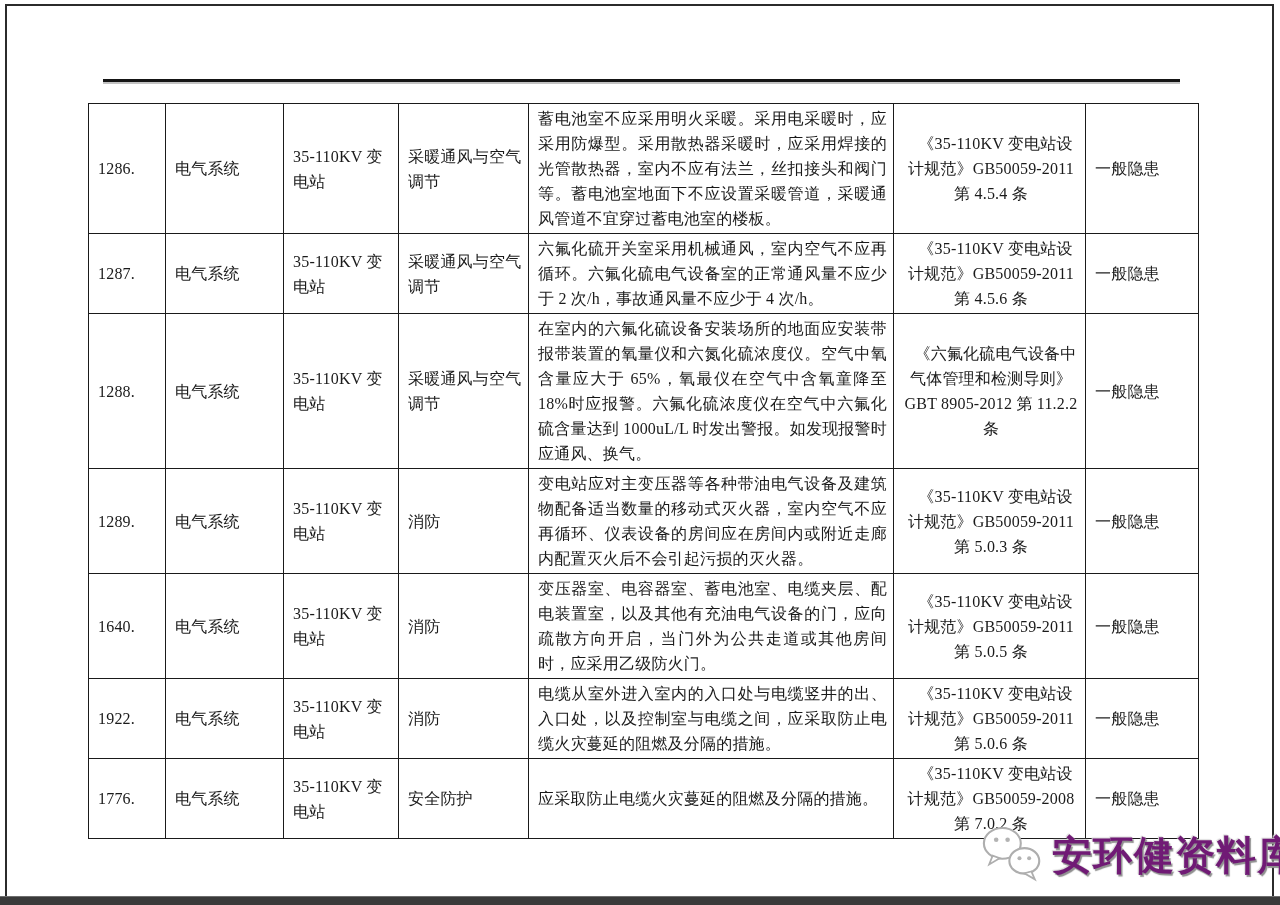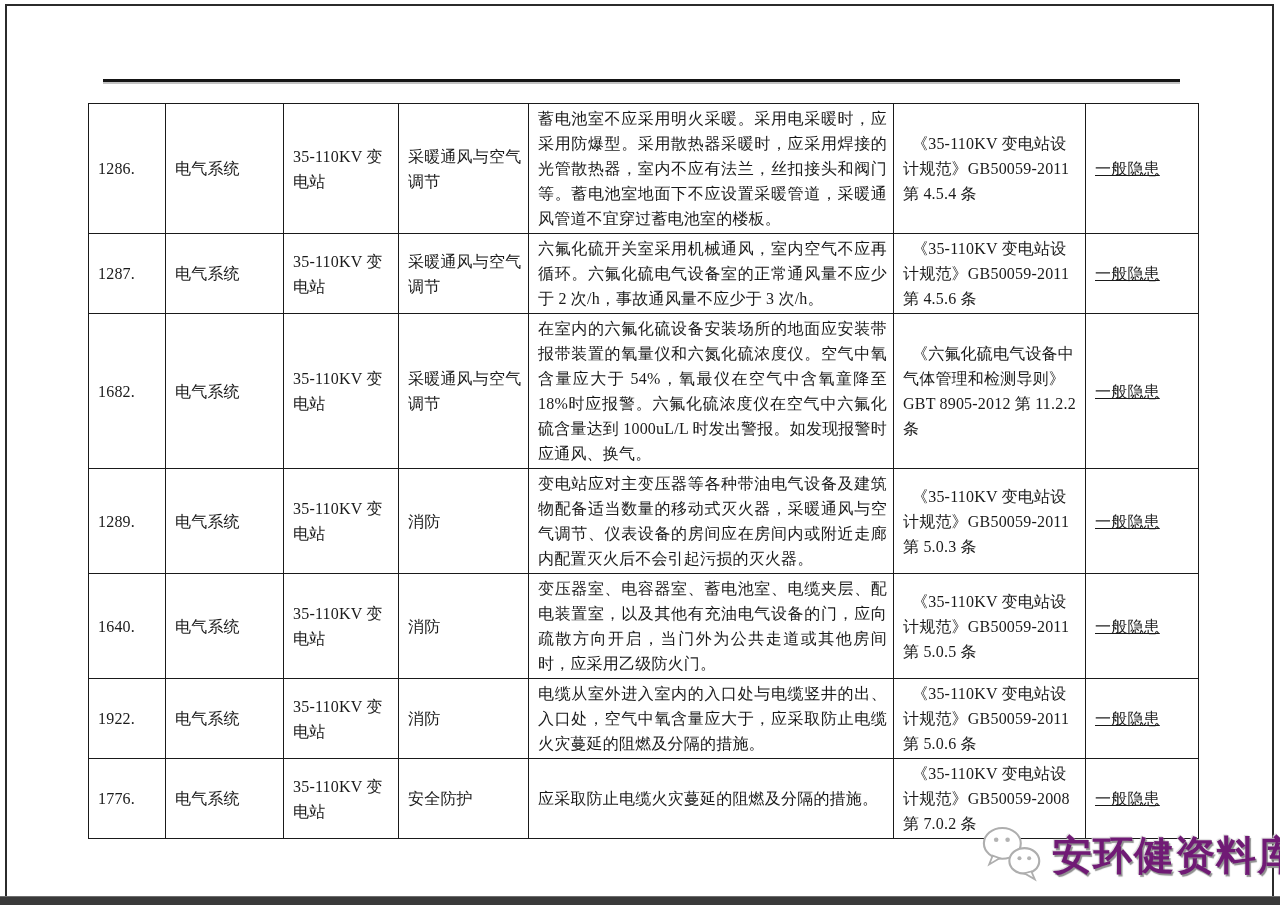--- a/index.html
+++ b/index.html
@@ -27,23 +27,23 @@
     line-height:25px;
     letter-spacing:0.2px;
     overflow:hidden;
   }
   td.c-no{padding-left:8px;}
   td.c-desc{
     text-align:justify;text-justify:inter-ideograph;
     padding:3px 7px 3px 8px;line-height:24.5px;
   }
   td.c-ref{
-    padding:2px 5px 2px 5px;line-height:25px;text-indent:9px;
+    padding:2px 5px 2px 5px;line-height:25px;text-indent:9px;text-align:center;
   }
-  td.c-level{padding-left:12px;text-decoration:underline;}
+  td.c-level{padding-left:12px;}
   .watermark{
     position:absolute;left:980px;top:820px;width:270px;height:70px;
     display:flex;align-items:center;gap:8px;
   }
   .watermark-text{
     font-size:40px;font-weight:bold;letter-spacing:1px;white-space:nowrap;
     color:#701a75;
     text-shadow:1.5px 1.5px 1px #8f8f8f,-1px -1px 1px #d9d9d9,0 0 1px #bdbdbd;
   }
   .wechat-icon{flex:0 0 auto;}
@@ -76,57 +76,57 @@
       <td class="c-cat">采暖通风与空气调节</td>
       <td class="c-desc">蓄电池室不应采用明火采暖。采用电采暖时，应采用防爆型。采用散热器采暖时，应采用焊接的光管散热器，室内不应有法兰，丝扣接头和阀门等。蓄电池室地面下不应设置采暖管道，采暖通风管道不宜穿过蓄电池室的楼板。</td>
       <td class="c-ref">《35-110KV 变电站设计规范》GB50059-2011 第 4.5.4 条</td>
       <td class="c-level">一般隐患</td>
     </tr>
     <tr style="height:73px">
       <td class="c-no">1287.</td>
       <td class="c-sys">电气系统</td>
       <td class="c-fac">35-110KV 变电站</td>
       <td class="c-cat">采暖通风与空气调节</td>
-      <td class="c-desc">六氟化硫开关室采用机械通风，室内空气不应再循环。六氟化硫电气设备室的正常通风量不应少于 2 次/h，事故通风量不应少于 3 次/h。</td>
+      <td class="c-desc">六氟化硫开关室采用机械通风，室内空气不应再循环。六氟化硫电气设备室的正常通风量不应少于 2 次/h，事故通风量不应少于 4 次/h。</td>
       <td class="c-ref">《35-110KV 变电站设计规范》GB50059-2011 第 4.5.6 条</td>
       <td class="c-level">一般隐患</td>
     </tr>
     <tr style="height:140px">
-      <td class="c-no">1682.</td>
+      <td class="c-no">1288.</td>
       <td class="c-sys">电气系统</td>
       <td class="c-fac">35-110KV 变电站</td>
       <td class="c-cat">采暖通风与空气调节</td>
-      <td class="c-desc">在室内的六氟化硫设备安装场所的地面应安装带报带装置的氧量仪和六氮化硫浓度仪。空气中氧含量应大于 54%，氧最仪在空气中含氧童降至 18%时应报警。六氟化硫浓度仪在空气中六氟化硫含量达到 1000uL/L 时发出警报。如发现报警时应通风、换气。</td>
+      <td class="c-desc">在室内的六氟化硫设备安装场所的地面应安装带报带装置的氧量仪和六氮化硫浓度仪。空气中氧含量应大于 65%，氧最仪在空气中含氧童降至 18%时应报警。六氟化硫浓度仪在空气中六氟化硫含量达到 1000uL/L 时发出警报。如发现报警时应通风、换气。</td>
       <td class="c-ref">《六氟化硫电气设备中气体管理和检测导则》GBT 8905-2012 第 11.2.2 条</td>
       <td class="c-level">一般隐患</td>
     </tr>
     <tr style="height:97px">
       <td class="c-no">1289.</td>
       <td class="c-sys">电气系统</td>
       <td class="c-fac">35-110KV 变电站</td>
       <td class="c-cat">消防</td>
-      <td class="c-desc">变电站应对主变压器等各种带油电气设备及建筑物配备适当数量的移动式灭火器，采暖通风与空气调节、仪表设备的房间应在房间内或附近走廊内配置灭火后不会引起污损的灭火器。</td>
+      <td class="c-desc">变电站应对主变压器等各种带油电气设备及建筑物配备适当数量的移动式灭火器，室内空气不应再循环、仪表设备的房间应在房间内或附近走廊内配置灭火后不会引起污损的灭火器。</td>
       <td class="c-ref">《35-110KV 变电站设计规范》GB50059-2011 第 5.0.3 条</td>
       <td class="c-level">一般隐患</td>
     </tr>
     <tr style="height:95px">
       <td class="c-no">1640.</td>
       <td class="c-sys">电气系统</td>
       <td class="c-fac">35-110KV 变电站</td>
       <td class="c-cat">消防</td>
       <td class="c-desc">变压器室、电容器室、蓄电池室、电缆夹层、配电装置室，以及其他有充油电气设备的门，应向疏散方向开启，当门外为公共走道或其他房间时，应采用乙级防火门。</td>
       <td class="c-ref">《35-110KV 变电站设计规范》GB50059-2011 第 5.0.5 条</td>
       <td class="c-level">一般隐患</td>
     </tr>
     <tr style="height:73px">
       <td class="c-no">1922.</td>
       <td class="c-sys">电气系统</td>
       <td class="c-fac">35-110KV 变电站</td>
       <td class="c-cat">消防</td>
-      <td class="c-desc">电缆从室外进入室内的入口处与电缆竖井的出、入口处，空气中氧含量应大于，应采取防止电缆火灾蔓延的阻燃及分隔的措施。</td>
+      <td class="c-desc">电缆从室外进入室内的入口处与电缆竖井的出、入口处，以及控制室与电缆之间，应采取防止电缆火灾蔓延的阻燃及分隔的措施。</td>
       <td class="c-ref">《35-110KV 变电站设计规范》GB50059-2011 第 5.0.6 条</td>
       <td class="c-level">一般隐患</td>
     </tr>
     <tr style="height:67px">
       <td class="c-no">1776.</td>
       <td class="c-sys">电气系统</td>
       <td class="c-fac">35-110KV 变电站</td>
       <td class="c-cat">安全防护</td>
       <td class="c-desc">应采取防止电缆火灾蔓延的阻燃及分隔的措施。</td>
       <td class="c-ref">《35-110KV 变电站设计规范》GB50059-2008 第 7.0.2 条</td>

